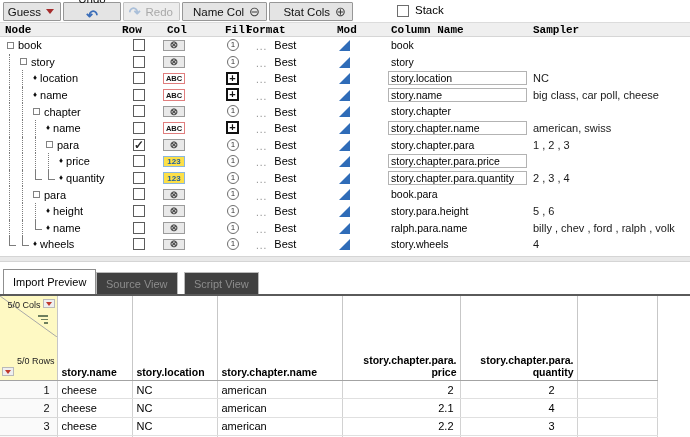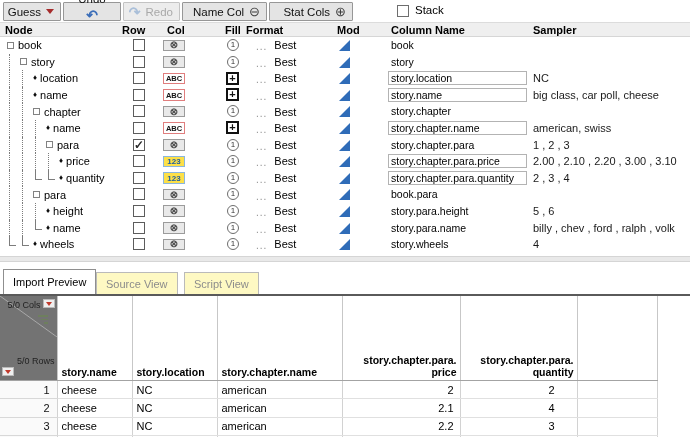--- a/index.html
+++ b/index.html
@@ -17,21 +17,21 @@
   .tbtn.disabled { color:#a9a9a9; border-color:#c3c3c3; background:#ececec; }
   .caret-red { width:0; height:0; border-left:4px solid transparent; border-right:4px solid transparent; border-top:5px solid #a62b2b; }
   .arrow-blue { color:#3a6db8; font-size:14px; font-weight:bold; line-height:10px; }
   .arrow-gray { color:#aabfd9; font-size:14px; font-weight:bold; line-height:10px; }
   .circ-glyph { font-size:13px; color:#3d3d3d; line-height:12px; }
   .stack-cb { position:absolute; left:397px; top:5px; width:12px; height:12px; border:1px solid #6e6e6e; background:#fff; }
   .stack-lbl { position:absolute; left:415px; top:4px; font-size:11.5px; }
   
   .ghead { position:absolute; left:0; top:22px; width:690px; height:15px; background:#efefef;
            border-top:1px solid #dcdcdc; border-bottom:1px solid #d6d6d6; }
-  .ghead span { position:absolute; top:0; line-height:14px; font-weight:bold; font-size:11px; white-space:nowrap; }
+  .ghead span { position:absolute; top:0; line-height:14px; font-weight:bold; font-size:11px; white-space:nowrap;font-family:Liberation Mono, monospace; }
   
   .tree { position:absolute; left:0; top:37px; width:690px; }
   .trow { position:relative; height:16.6px; }
   .nodecell { position:absolute; left:4px; top:0; height:100%; display:flex; align-items:center; }
   .ind { position:relative; width:13px; height:16.6px; flex:none; }
   .ind.pipe:before { content:""; position:absolute; left:5px; top:0; bottom:0; border-left:1px dotted #7c7c7c; }
   .ind.elbow:before { content:""; position:absolute; left:5px; top:0; height:9px; border-left:1px solid #7c7c7c; }
   .ind.elbow:after  { content:""; position:absolute; left:5px; top:9px; width:7px; border-top:1px solid #7c7c7c; }
   .expander { width:7px; height:7px; border:1px solid #828282; background:#fff; margin:0 4px 0 3px; flex:none; }
   .diamond { font-size:8px; color:#0d0d0d; margin:0 3px 0 3px; line-height:8px; flex:none; }
@@ -55,29 +55,29 @@
   .cname { position:absolute; left:388px; top:1px; width:139px; height:14px; font-size:10.5px; white-space:nowrap; overflow:hidden; }
   .cname.boxed { border:1px solid #b3b3b3; background:#fff; padding:0 2px; line-height:12px; }
   .cname.plain { padding-left:3px; line-height:14px; }
   .samp { position:absolute; left:533px; top:0; line-height:16.6px; font-size:11px; color:#1a1a1a; white-space:nowrap; }
   
   .splitter { position:absolute; left:0; top:256px; width:690px; height:6px; background:#e9e9e9;
               border-top:1px solid #d5d5d5; border-bottom:1px solid #d5d5d5; }
   
   .tab { position:absolute; display:flex; align-items:center; padding:0 9px; font-size:11px; white-space:nowrap; }
   .tab.active { left:3px; top:269px; height:25px; background:#fff; border:1px solid #8f8f8f; border-bottom:none; color:#000; z-index:2; }
-  .tab.inactive { top:272px; height:22px; background:#fef9c3; border:1px solid #bababa; border-bottom:none; color:#8c8c8c; }
+  .tab.inactive { top:272px; height:22px; background:#404040; border:1px solid #bababa; border-bottom:none; color:#8c8c8c; }
   .tab-underline { position:absolute; left:0; top:294px; width:690px; height:2px; background:#5a5a5a; z-index:3; }
   
   .ptable { position:absolute; left:0; top:296px; border-collapse:collapse; table-layout:fixed; width:657px; background:#fff; }
   .ptable th { height:41px; vertical-align:bottom; font-weight:bold; font-size:10.5px;
                border-right:1px solid #c7c7c7; border-bottom:1px solid #a3a3a3; padding:0 3px 2px 4px;
                text-align:left; white-space:pre-line; line-height:12px; }
   .ptable th.numh { text-align:right; padding-bottom:2px; }
-  .ptable th.corner { position:relative; background:#737373; padding:0; }
+  .ptable th.corner { position:relative; background:#fef9c3; padding:0; }
   .ptable td { height:18.3px; font-size:11px; border-right:1px solid #d2d2d2; border-bottom:1px solid #e0e0e0;
                padding:0 4px; white-space:nowrap; overflow:hidden; }
   .ptable td.rn { background:#fafafa; text-align:right; padding-right:7px; border-bottom:1px solid #d8d8d8; color:#111; }
   .ptable td.numc { text-align:right; padding-right:6px; }
   .ptable td.numc2 { text-align:right; padding-right:22px; }
   .corner-svg { position:absolute; left:0; top:0; }
   .corner-cols { position:absolute; right:16px; top:3px; font-size:9px; font-weight:normal; color:#222; }
   .corner-rows { position:absolute; left:17px; bottom:13px; font-size:9px; font-weight:normal; color:#222; }
   .redbtn { position:absolute; width:12px; height:9px; border:1px solid #b9b9b9; background:#efefef; }
   .redbtn:before { content:""; position:absolute; left:2px; top:2px; width:0; height:0;
@@ -266,21 +266,20 @@
         </div>
         <span class="cb"></span>
         <span class="dtype num">123</span>
         <span class="fillic one">1</span>
         <span class="fmt">
           <span class="dots">...</span>
           <span class="fval">Best</span>
         </span>
         <span class="modtri"></span>
         <div class="cname boxed">story.chapter.para.price</div>
-        <span class="samp">2.00 , 2.10 , 2.20 , 3.00 , 3.10</span>
       </div>
       <div class="trow">
         <div class="nodecell">
           <span class="ind pipe"></span>
           <span class="ind pipe"></span>
           <span class="ind elbow"></span>
           <span class="ind elbow"></span>
           <span class="diamond">♦</span>
           <span class="nlabel">quantity</span>
         </div>
@@ -341,21 +340,21 @@
           <span class="nlabel">name</span>
         </div>
         <span class="cb"></span>
         <span class="dtype nocol">⊗</span>
         <span class="fillic one">1</span>
         <span class="fmt">
           <span class="dots">...</span>
           <span class="fval">Best</span>
         </span>
         <span class="modtri"></span>
-        <div class="cname plain">story.para.name</div>
+        <div class="cname plain">ralph.para.name</div>
         <span class="samp">billy , chev , ford , ralph , volk</span>
       </div>
       <div class="trow">
         <div class="nodecell">
           <span class="ind elbow"></span>
           <span class="ind elbow"></span>
           <span class="diamond">♦</span>
           <span class="nlabel">wheels</span>
         </div>
         <span class="cb"></span>

